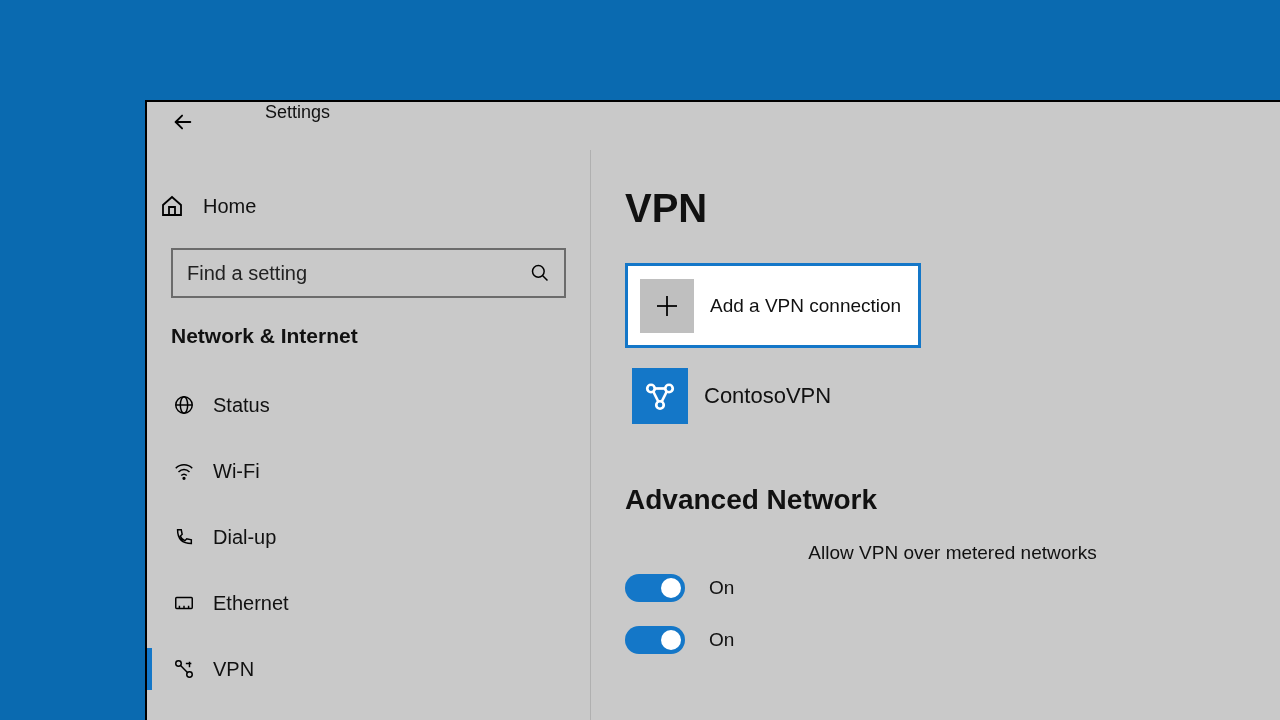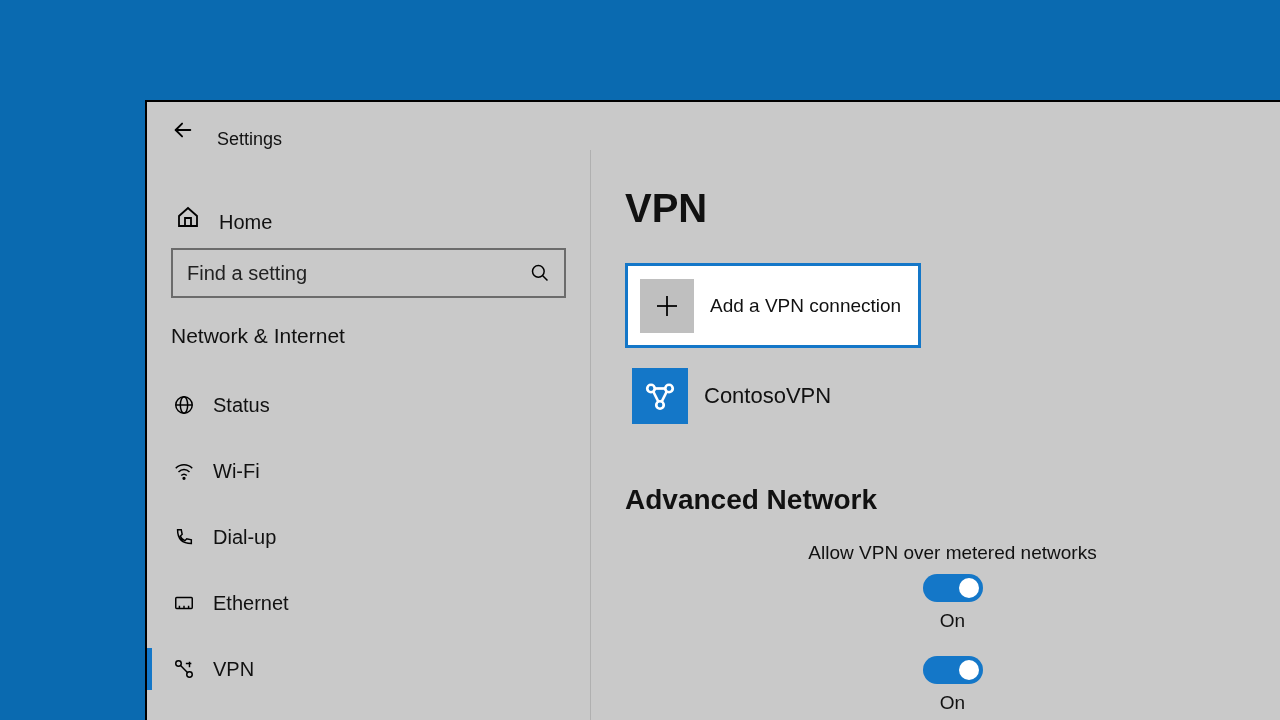--- a/index.html
+++ b/index.html
@@ -18,22 +18,23 @@
     background: #c9c9c9;
     border: 2px solid #000;
     border-right: none;
     border-bottom: none;
     display: flex;
     flex-direction: column;
   }
   .titlebar {
     height: 48px;
     display: flex;
-    align-items: flex-end;
+    align-items: flex-start;
     padding-left: 16px;
+    gap: 48px;
   }
   .back-btn {
     width: 40px;
     height: 40px;
     display: flex;
     align-items: center;
     justify-content: center;
     cursor: pointer;
   }
   .app-title {
@@ -46,22 +47,22 @@
     overflow: hidden;
   }
   .sidebar {
     width: 444px;
     background: #c9c9c9;
     padding-top: 28px;
     border-right: 1px solid rgba(0,0,0,0.12);
   }
   .sidebar-row {
     display: flex;
-    align-items: flex-end;
-    padding: 0 24px;
+    align-items: center;
+    padding: 0 8px;
     height: 62px;
     cursor: pointer;
     position: relative;
   }
   .sidebar-row .icon {
     width: 34px;
     height: 34px;
     display:flex;
     align-items:center;
     justify-content:center;
@@ -86,21 +87,21 @@
     flex: 1;
     background: transparent;
     border: none;
     outline: none;
     font-size: 20px;
     color: #222;
   }
   .search-input::placeholder { color: #222; }
   .section-title {
     font-size: 21px;
-    font-weight: 400;
+    font-weight: 700;
     padding: 0 24px;
     margin-bottom: 32px;
   }
   .nav-list { display: flex; flex-direction: column; gap: 16px; }
   .nav-item {
     display: flex;
     align-items: center;
     height: 50px;
     padding: 0 24px;
     cursor: pointer;
@@ -155,21 +156,21 @@
   .vpn-tile {
     width: 56px; height: 56px;
     background: #1477c8;
     display:flex; align-items:center; justify-content:center;
   }
   .vpn-name { font-size: 22px; margin-left: 16px; }
 
   .adv-title { font-size: 28px; font-weight: 600; margin-bottom: 26px; }
   .option-row { margin-bottom: 24px; text-align: center; }
   .option-label { font-size: 19px; margin-bottom: 10px; }
-  .toggle-row { display: flex; align-items: center; gap: 8px; flex-direction: column; }
+  .toggle-row { display: flex; align-items: center; gap: 24px; }
   .toggle {
     width: 60px; height: 28px;
     background: #1477c8;
     border-radius: 14px;
     position: relative;
     cursor: pointer;
   }
   .toggle::after {
     content:"";
     position:absolute;

